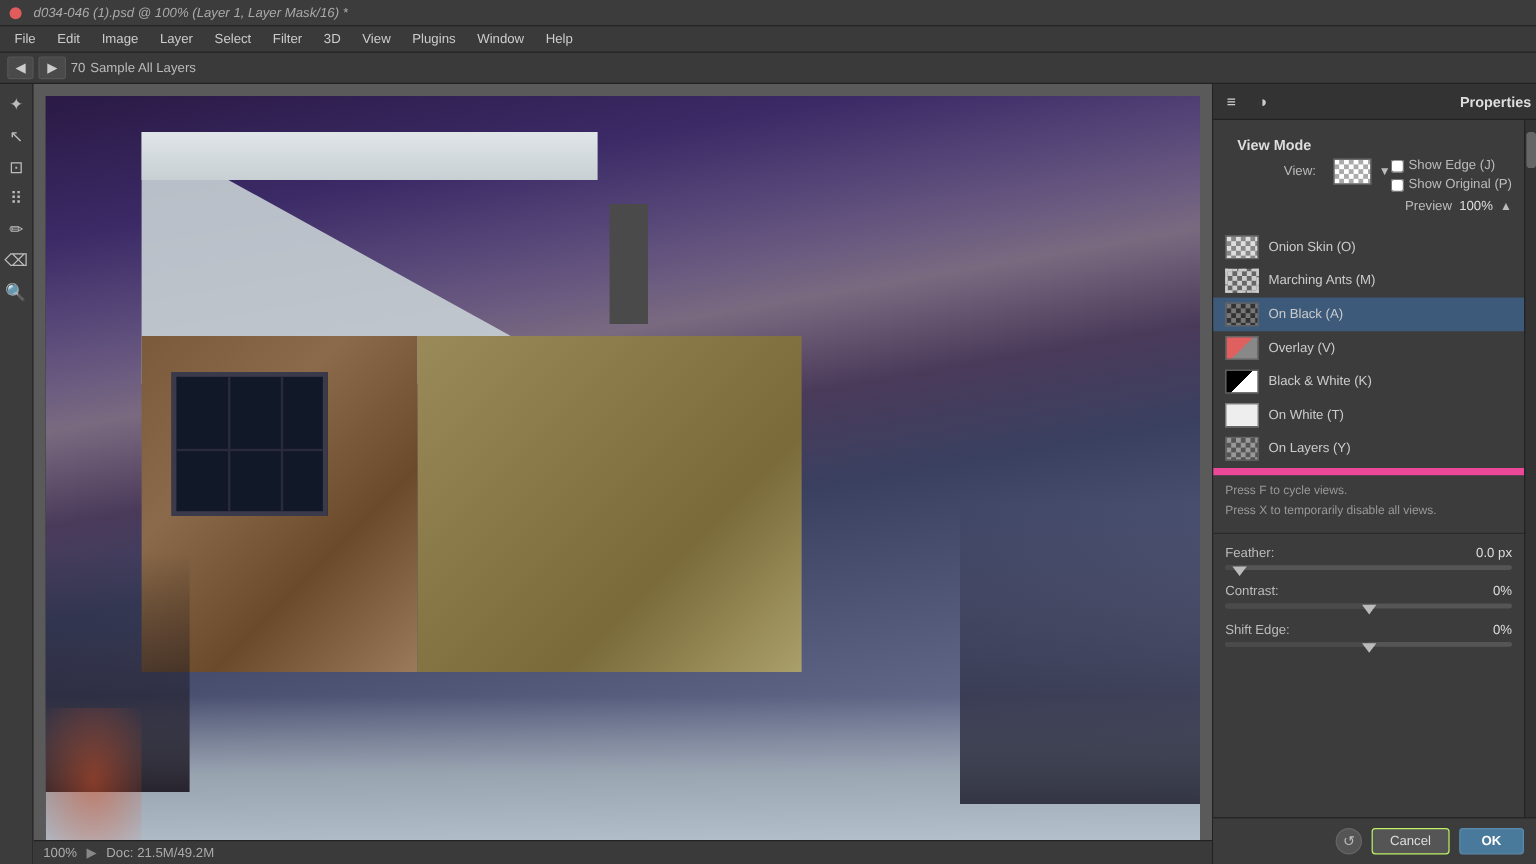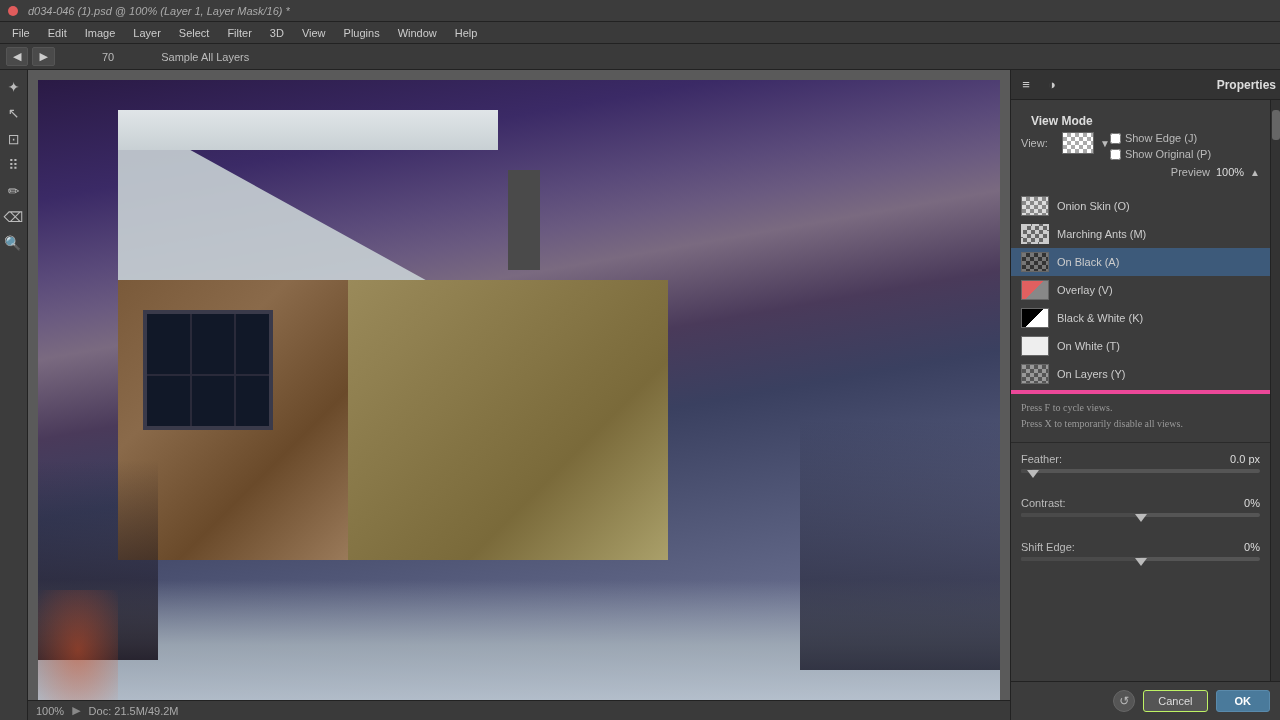--- a/index.html
+++ b/index.html
@@ -69,21 +69,21 @@
     }
     .toolbar-btn {
       padding: 2px 6px;
       background: #4a4a4a;
       border: 1px solid #555;
       border-radius: 2px;
       color: #ccc;
       font-size: 11px;
       cursor: pointer;
     }
-    .toolbar-label { font-size: 11px; color: #bbb; margin-left: 43px; }
+    .toolbar-label { font-size: 11px; color: #bbb; }
 
     
     #main-layout {
       display: flex;
       flex: 1;
       overflow: hidden;
     }
 
     
     #left-tools {
@@ -270,38 +270,37 @@
       font-size: 11px;
       color: #ccc;
     }
 
     
     .press-hints {
       padding: 6px 10px;
       color: #999;
       font-size: 10px;
       line-height: 1.6;
-      border-top: 4px solid #ec4899;
-      font-family: Liberation Serif, serif;
+      border-top: 6px solid #ec4899;
     }
 
     
     .panel-divider {
       height: 1px;
       background: #2a2a2a;
       margin: 4px 0;
     }
 
     
     .sliders-section {
       padding: 6px 10px;
     }
 
     .slider-row {
-      margin-bottom: 24px;
+      margin-bottom: 12px;
       text-align: center;
     }
 
     .slider-header {
       display: flex;
       justify-content: space-between;
       align-items: center;
       margin-bottom: 4px;
     }
 
@@ -503,21 +502,21 @@
       </div>
       <span style="font-size:12px;font-weight:bold;color:#ddd;">Properties</span>
     </div>
 
     <div id="right-panel-inner">
       <div id="panel-content">
 
         <div class="view-mode-section">
           <div class="panel-section-title">View Mode</div>
 
-          <div style="display:flex;align-items:flex-start;justify-content:flex-start;margin-bottom:6px;">
+          <div style="display:flex;align-items:flex-start;justify-content:flex-end;margin-bottom:6px;">
             <div style="display:flex;align-items:center;gap:6px;">
               <span class="view-mode-label">View:</span>
               <div class="view-thumbnail"></div>
               <span style="color:#bbb;font-size:10px;cursor:pointer;">▼</span>
             </div>
             <div style="display:flex;flex-direction:column;gap:4px;">
               <div class="checkbox-row">
                 <input type="checkbox" style="">
                 <span class="checkbox-label">Show Edge (J)</span>
               </div>

